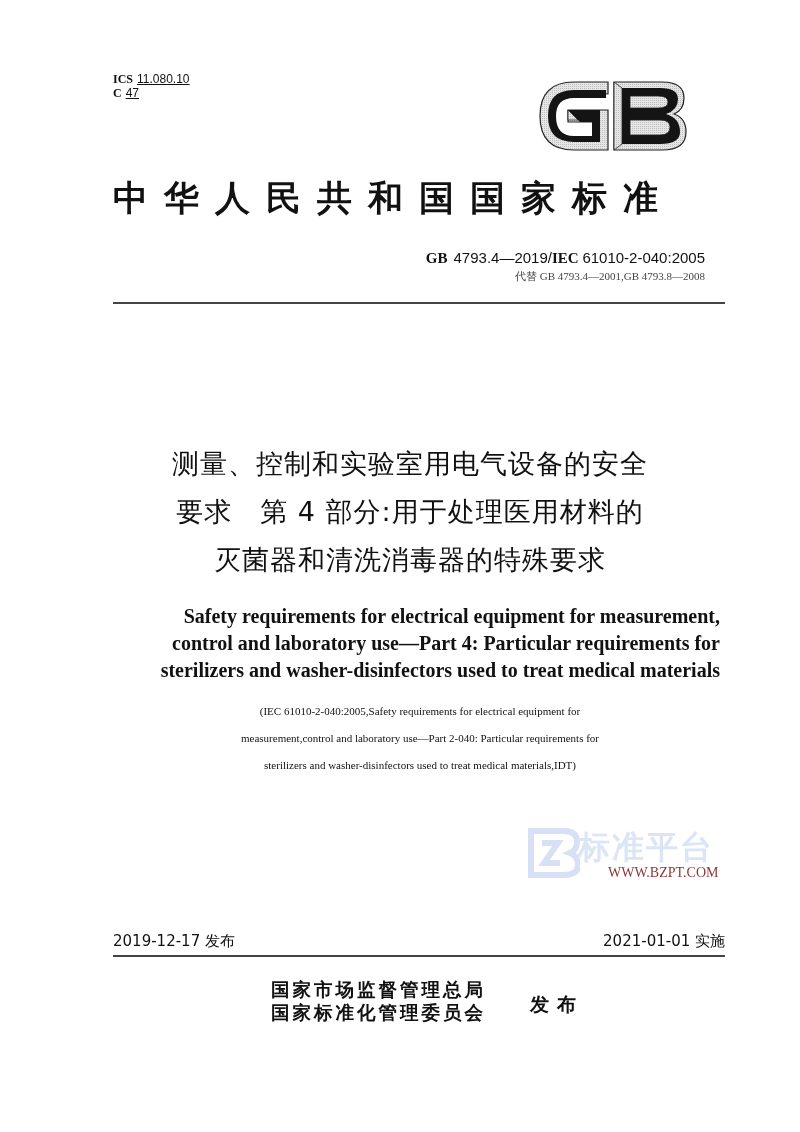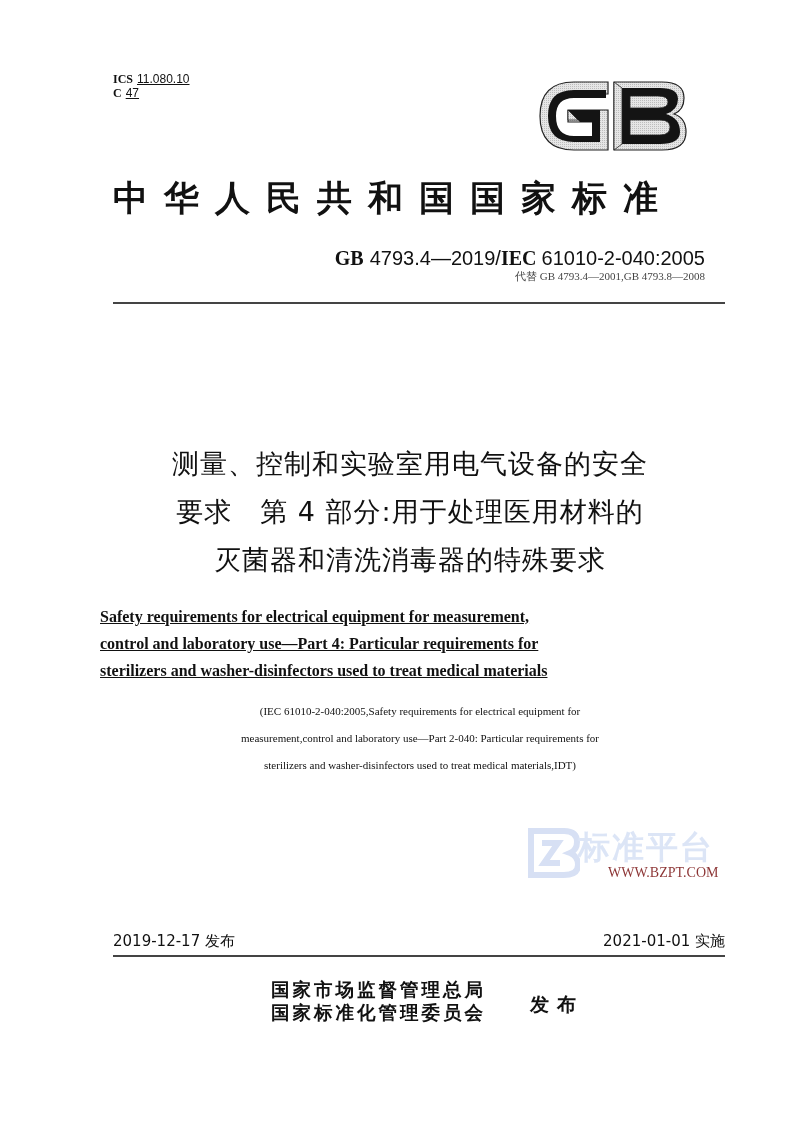--- a/index.html
+++ b/index.html
@@ -11,35 +11,35 @@
 
     #ics { left: 113px; top: 72px; font-size: 12px; line-height: 14px; }
     #ics b { font-family: "Liberation Serif", serif; font-weight: bold; }
     #ics span.val { font-family: "Liberation Sans", sans-serif; margin-left: 4px; text-decoration: underline; }
 
     #gb-logo { left: 538px; top: 80px; width: 150px; height: 72px; }
 
     #national-title { left: 113px; top: 176px; width: 615px; font-size: 35px; font-weight: bold;
       letter-spacing: 16px; line-height: 44px; white-space: nowrap; }
 
-    #std-number { right: 95px; top: 249px; font-size: 20px; line-height: 18px; text-align: right; white-space: nowrap; }
+    #std-number { right: 95px; top: 249px; font-size: 15px; line-height: 18px; text-align: right; white-space: nowrap; }
     #std-number .gb { font-family: "Liberation Serif", serif; font-weight: bold; margin-right: 6px; }
     #std-number .num { font-family: "Liberation Sans", sans-serif; }
     #std-number .iec { font-family: "Liberation Serif", serif; font-weight: bold; }
     #replaces { right: 95px; top: 269px; font-size: 11px; color: #444; text-align: right; white-space: nowrap; }
 
     .hline { left: 113px; width: 612px; height: 2px; background: #444; }
     #line-top { top: 302px; }
     #line-bottom { top: 955px; }
 
     #cn-title { left: 100px; top: 440px; width: 620px; text-align: center; font-size: 27px;
       line-height: 48px; font-weight: normal; letter-spacing: 1px; }
 
-    #en-title { left: 100px; top: 603px; width: 620px; text-align: left; font-size: 16px;
-      line-height: 27px; font-weight: bold; text-decoration: underline; }
+    #en-title { left: 100px; top: 603px; width: 620px; text-align: right; font-size: 20px;
+      line-height: 27px; font-weight: bold; }
 
     #iec-ref { left: 90px; top: 698px; width: 660px; text-align: center; font-size: 11px;
       line-height: 27px; }
 
     #watermark { left: 528px; top: 828px; width: 210px; height: 60px; opacity: 0.9; }
     #wm-box { left: 0; top: 0; width: 52px; height: 50px; }
     #wm-cn { left: 50px; top: -2px; font-size: 32px; font-weight: bold; color: #d9e3f6; letter-spacing: 2px; white-space: nowrap; }
     #wm-url { left: 80px; top: 37px; font-size: 14px; color: #7f1d1d; white-space: nowrap; }
 
     #release-date { left: 113px; top: 932px; font-size: 15px; white-space: nowrap; }

